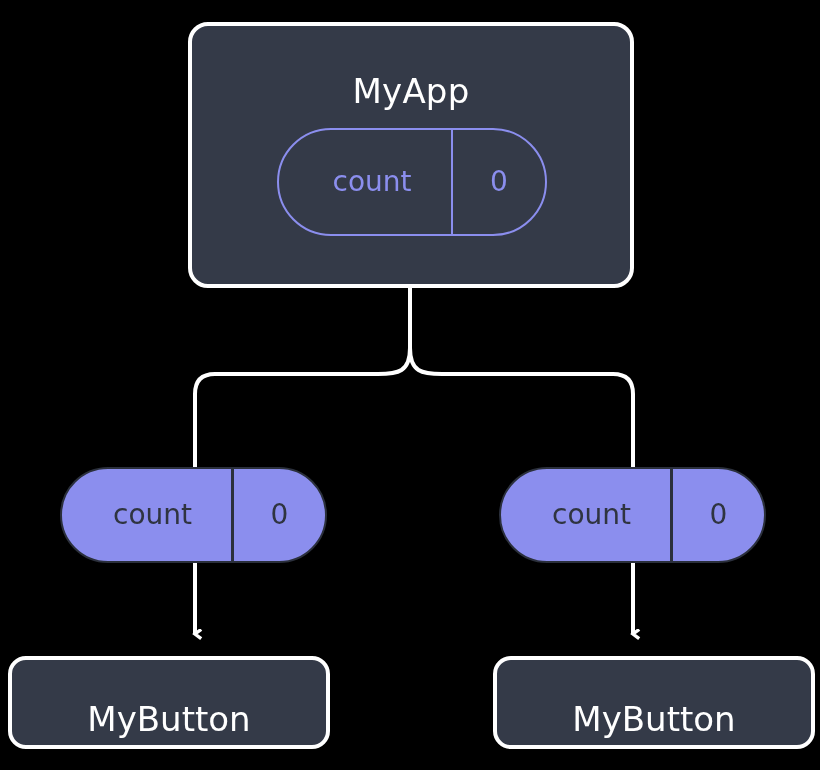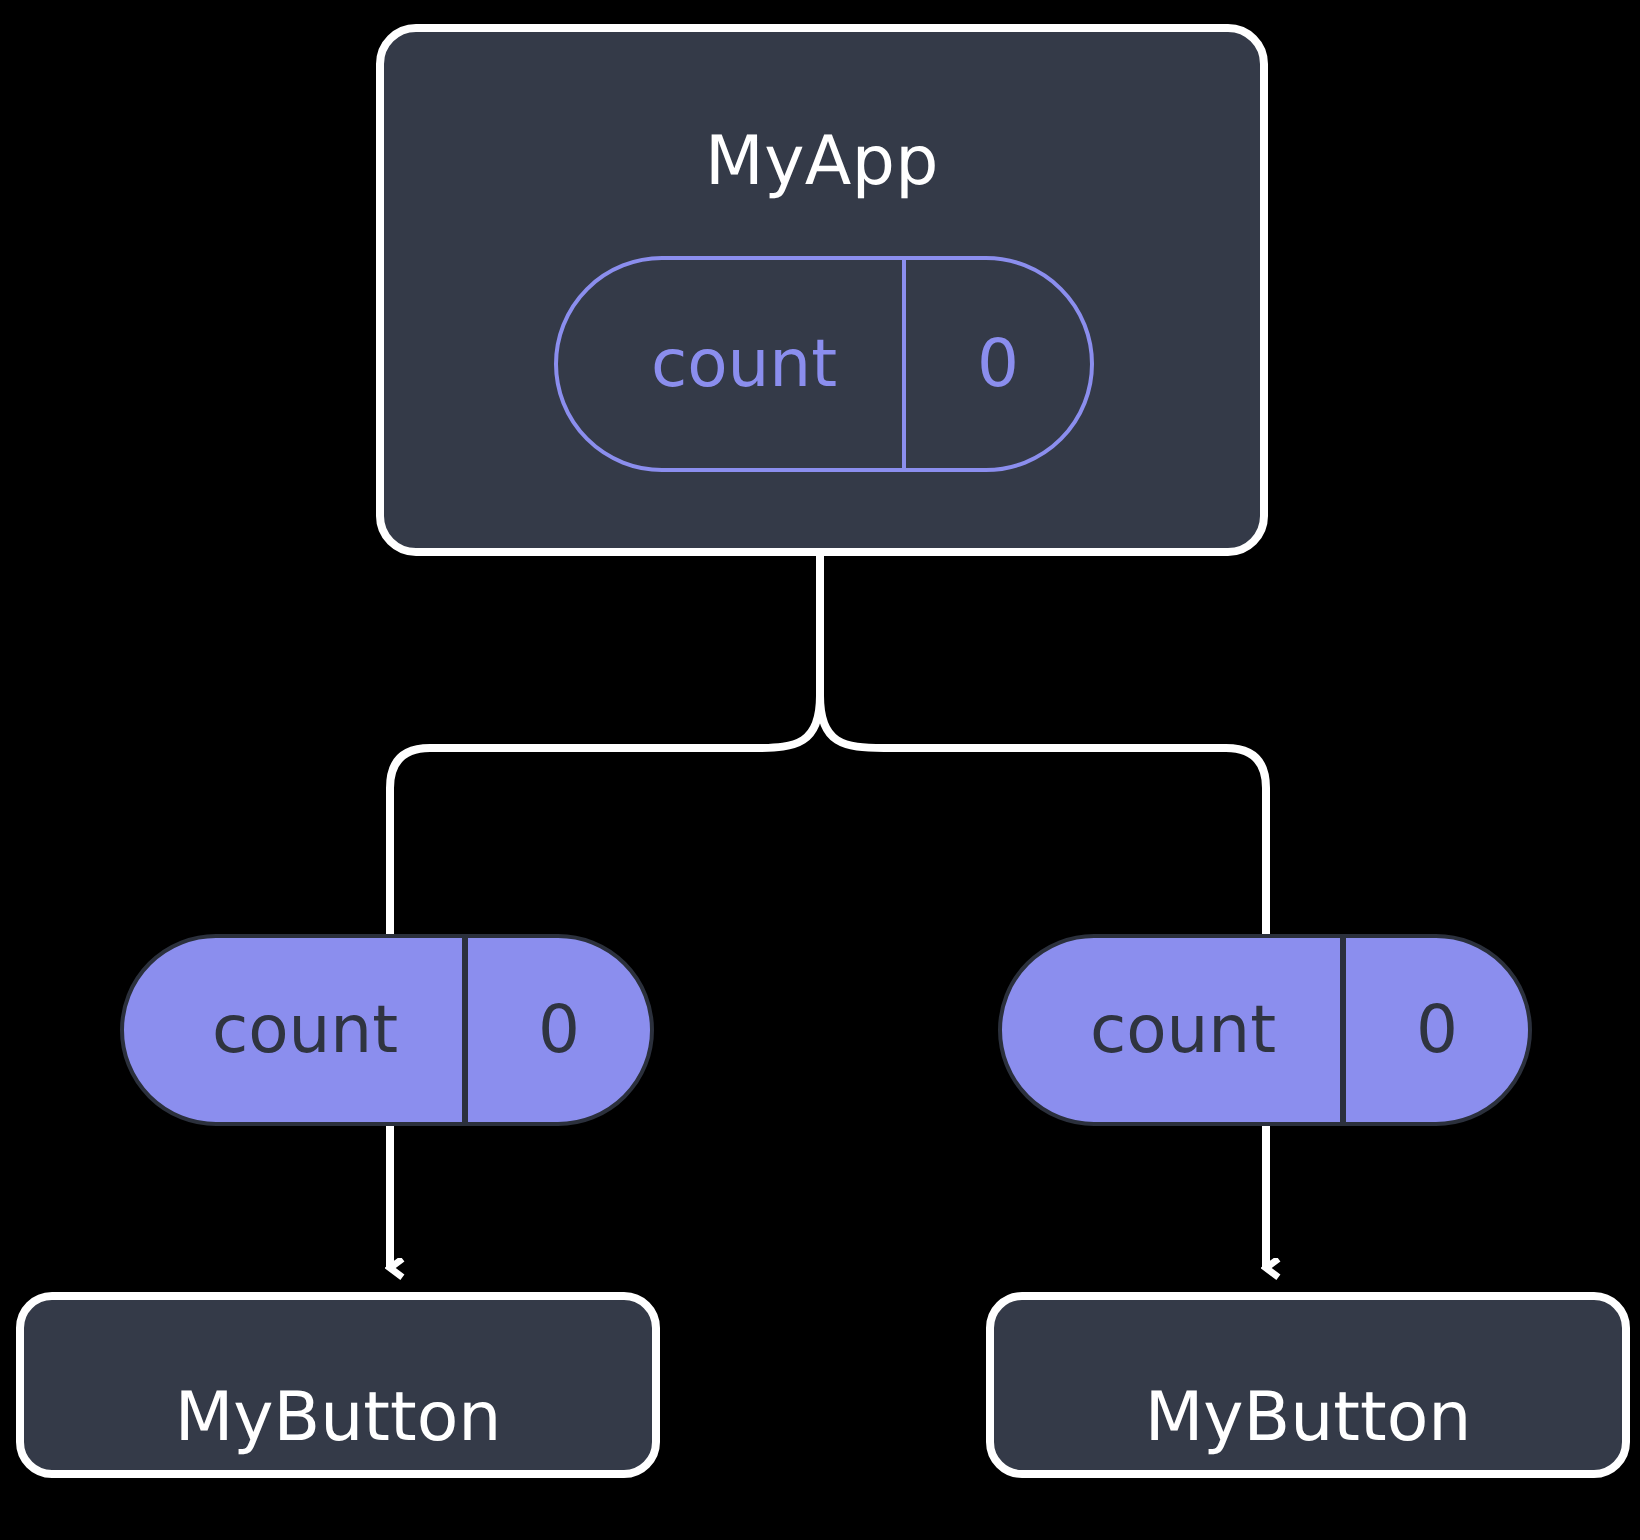--- a/index.html
+++ b/index.html
@@ -25,20 +25,21 @@
   }
 
   
   .comp-box {
     position: absolute;
     box-sizing: border-box;
     background: #343a48;
     border: 4px solid #ffffff;
     border-radius: 16px;
     color: #ffffff;
+    margin-top: 10px;
   }
   .comp-box.root {
     left: 188px;
     top: 12px;
     width: 446px;
     height: 266px;
     border-radius: 20px;
   }
   .comp-title {
     position: absolute;
@@ -77,21 +78,21 @@
     align-items: stretch;
     border-radius: 999px;
     overflow: hidden;
   }
   .pill .pill-key,
   .pill .pill-val {
     display: flex;
     align-items: center;
     justify-content: center;
     box-sizing: border-box;
-    font-size: 33px;
+    font-size: 28px;
     line-height: 32px;
   }
 
   
   .pill.outline {
     left: 277px;
     top: 128px;
     width: 270px;
     height: 108px;
     border: 2px solid #8b8eee;

